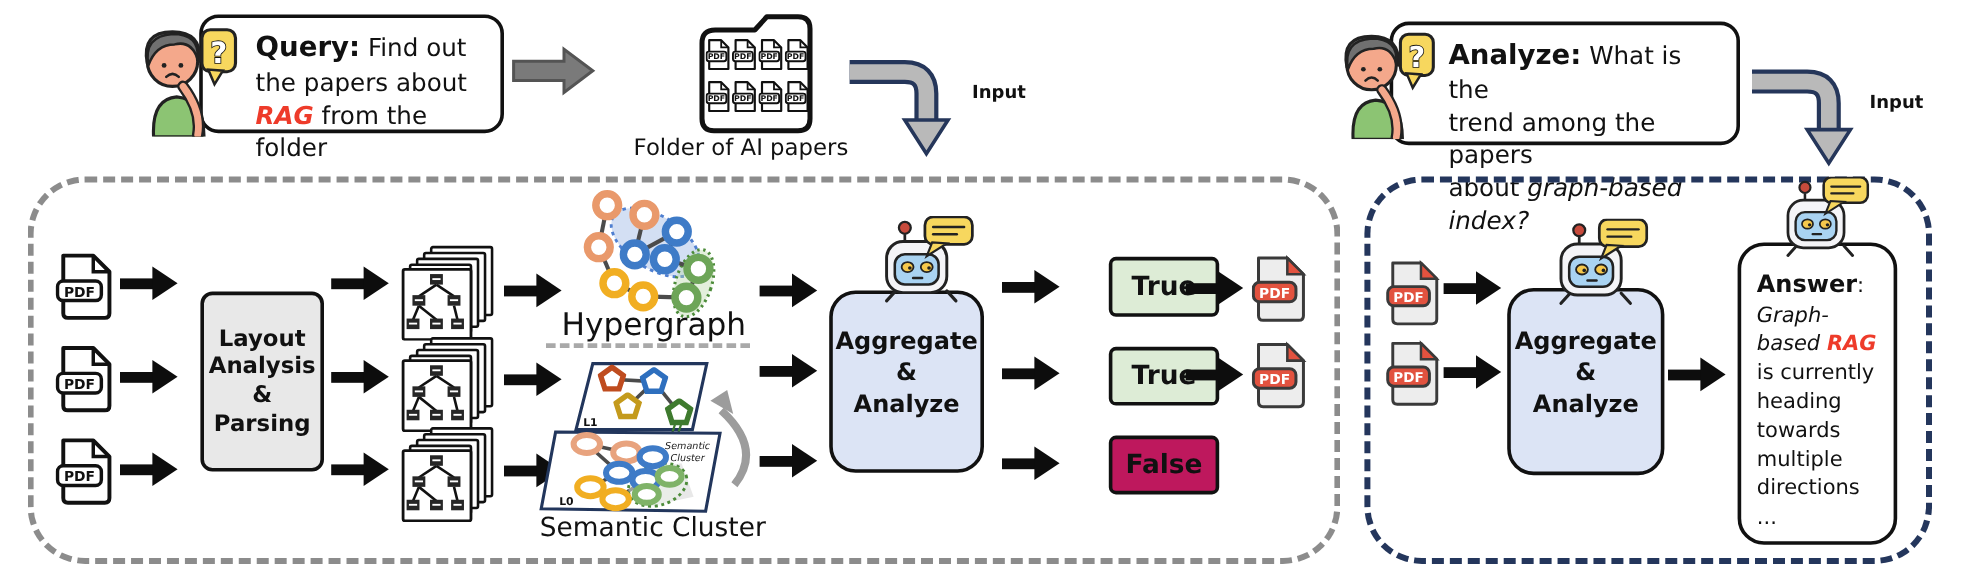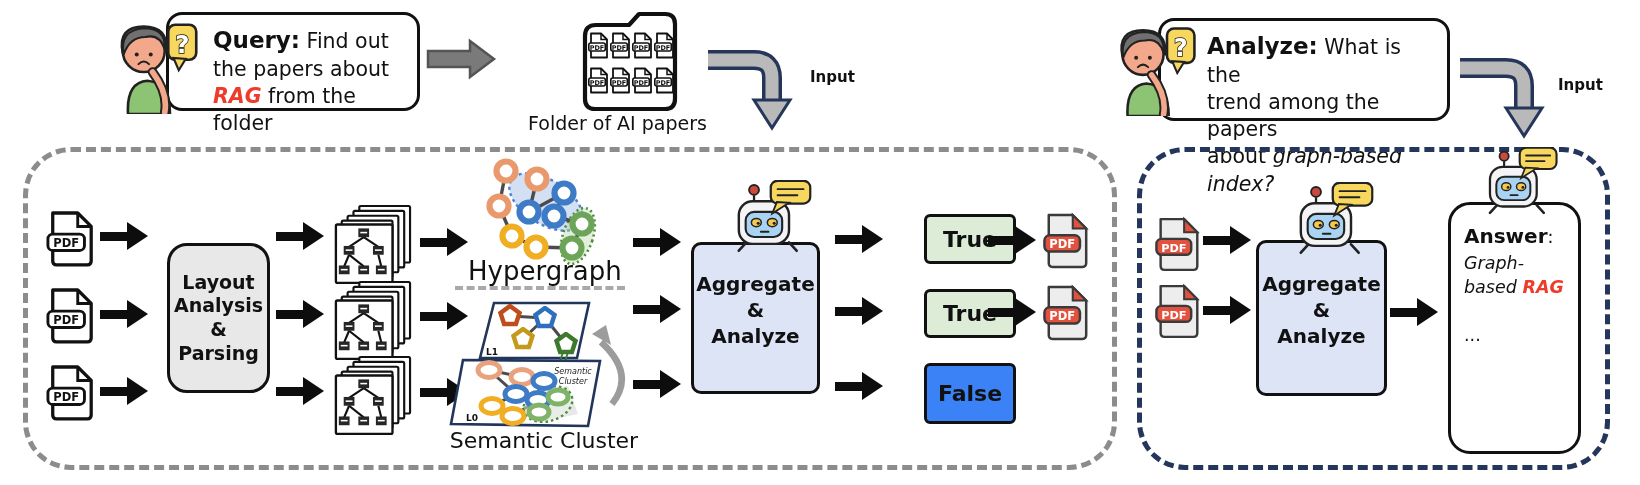--- a/index.html
+++ b/index.html
@@ -9,21 +9,21 @@
   .dash-box{position:absolute;box-sizing:border-box;border-radius:48px;background:transparent;}
   #left-box{left:23px;top:147px;width:1094px;height:323px;border:5px dashed #8c8c8c;}
   #right-box{left:1137px;top:147px;width:473px;height:323px;border:5px dashed #24365c;}
   .bubble{position:absolute;background:#fff;border:3.5px solid #111;border-radius:16px;box-sizing:border-box;}
   .bubble-text{font-size:20.5px;line-height:1.33;}
   .bubble-title{font-weight:700;font-size:23px;}
   .red-it{color:#ee3b2a;font-style:italic;font-weight:600;}
   .it{font-style:italic;}
   .roundbox{position:absolute;box-sizing:border-box;border:3.2px solid #111;border-radius:6px;
             display:flex;align-items:center;justify-content:center;font-size:22px;font-weight:600;margin-left:36px;}
-  .procbox{position:absolute;box-sizing:border-box;border:3.2px solid #111;border-radius:10px;
+  .procbox{position:absolute;box-sizing:border-box;border:3.2px solid #111;border-radius:22px;
            display:flex;flex-direction:column;align-items:center;justify-content:center;
            text-align:center;font-weight:600;}
   .arr{position:absolute;width:48px;height:30px;}
   .arr::before{content:"";position:absolute;left:0;top:11px;width:28px;height:9px;background:#0d0d0d;}
   .arr::after{content:"";position:absolute;left:27px;top:1px;width:0;height:0;
               border-left:21px solid #0d0d0d;border-top:14px solid transparent;border-bottom:14px solid transparent;}
   .caption{position:absolute;text-align:left;font-size:19px;}
   .input-label{position:absolute;font-size:15px;font-weight:700;text-align:center;}
   .sep{position:absolute;border-top:4px dashed #a9a9a9;}
   .big-label{position:absolute;text-align:center;font-size:22px;}
@@ -194,21 +194,21 @@
       <use href="#sym-pdf-line"></use>
     </svg>
   <svg class="abs" style="left:46px;top:362px" width="50" height="60" viewBox="0 0 52 62">
       <use href="#sym-pdf-line"></use>
     </svg>
 
   <div class="arr" style="left:100px;top:221px"></div>
   <div class="arr" style="left:100px;top:299px"></div>
   <div class="arr" style="left:100px;top:376px"></div>
 
-  <div class="procbox" style="left:167px;top:243px;width:103px;height:150px;background:#e8e8e8;border-radius:20px;font-size:19px;line-height:1.25;">
+  <div class="procbox" style="left:167px;top:243px;width:103px;height:150px;background:#e8e8e8;border-radius:10px;font-size:19px;line-height:1.25;">
     <div>Layout</div>
     <div>Analysis</div>
     <div>&amp;</div>
     <div>Parsing</div>
   </div>
 
   <div class="arr" style="left:276px;top:221px"></div>
   <div class="arr" style="left:276px;top:299px"></div>
   <div class="arr" style="left:276px;top:376px"></div>
 
@@ -316,21 +316,21 @@
   <svg class="abs" style="left:728px;top:180px" width="84" height="73" viewBox="0 0 110 96">
       <use href="#sym-robot"></use>
     </svg>
 
   <div class="arr" style="left:835px;top:224px"></div>
   <div class="arr" style="left:835px;top:296px"></div>
   <div class="arr" style="left:835px;top:371px"></div>
 
   <div class="roundbox" style="left:888px;top:214px;width:92px;height:50px;background:#ddecd6;">True</div>
   <div class="roundbox" style="left:888px;top:289px;width:92px;height:49px;background:#ddecd6;">True</div>
-  <div class="roundbox" style="left:888px;top:363px;width:92px;height:61px;background:#3b82f6;">False</div>
+  <div class="roundbox" style="left:888px;top:363px;width:92px;height:49px;background:#be185d;">False</div>
 
   <div class="arr" style="left:988px;top:225px"></div>
   <div class="arr" style="left:988px;top:297px"></div>
 
   <svg class="abs" style="left:1043px;top:212px" width="48" height="58" viewBox="0 0 50 60">
       <use href="#sym-pdf-red"></use>
     </svg>
   <svg class="abs" style="left:1043px;top:284px" width="48" height="58" viewBox="0 0 50 60">
       <use href="#sym-pdf-red"></use>
     </svg>
@@ -355,21 +355,21 @@
     </svg>
 
   <div class="arr" style="left:1390px;top:297px"></div>
 
   <div class="bubble" style="left:1448px;top:202px;width:133px;height:252px;border-radius:22px;padding:18px 8px 8px 13px;">
     <div class="answer-text">
       <span class="answer-title">Answer</span><span>:</span><br>
       <span class="it">Graph-</span><br>
       <span class="it">based</span>
       <span class="red-it">RAG</span><br>
-      <br>
+      <span>is currently heading towards multiple directions</span><br>
       <span>...</span>
     </div>
   </div>
   <svg class="abs" style="left:1480px;top:147px" width="78" height="68" viewBox="0 0 110 96">
       <use href="#sym-robot"></use>
     </svg>
 
 </div>
 
 </body></html>

